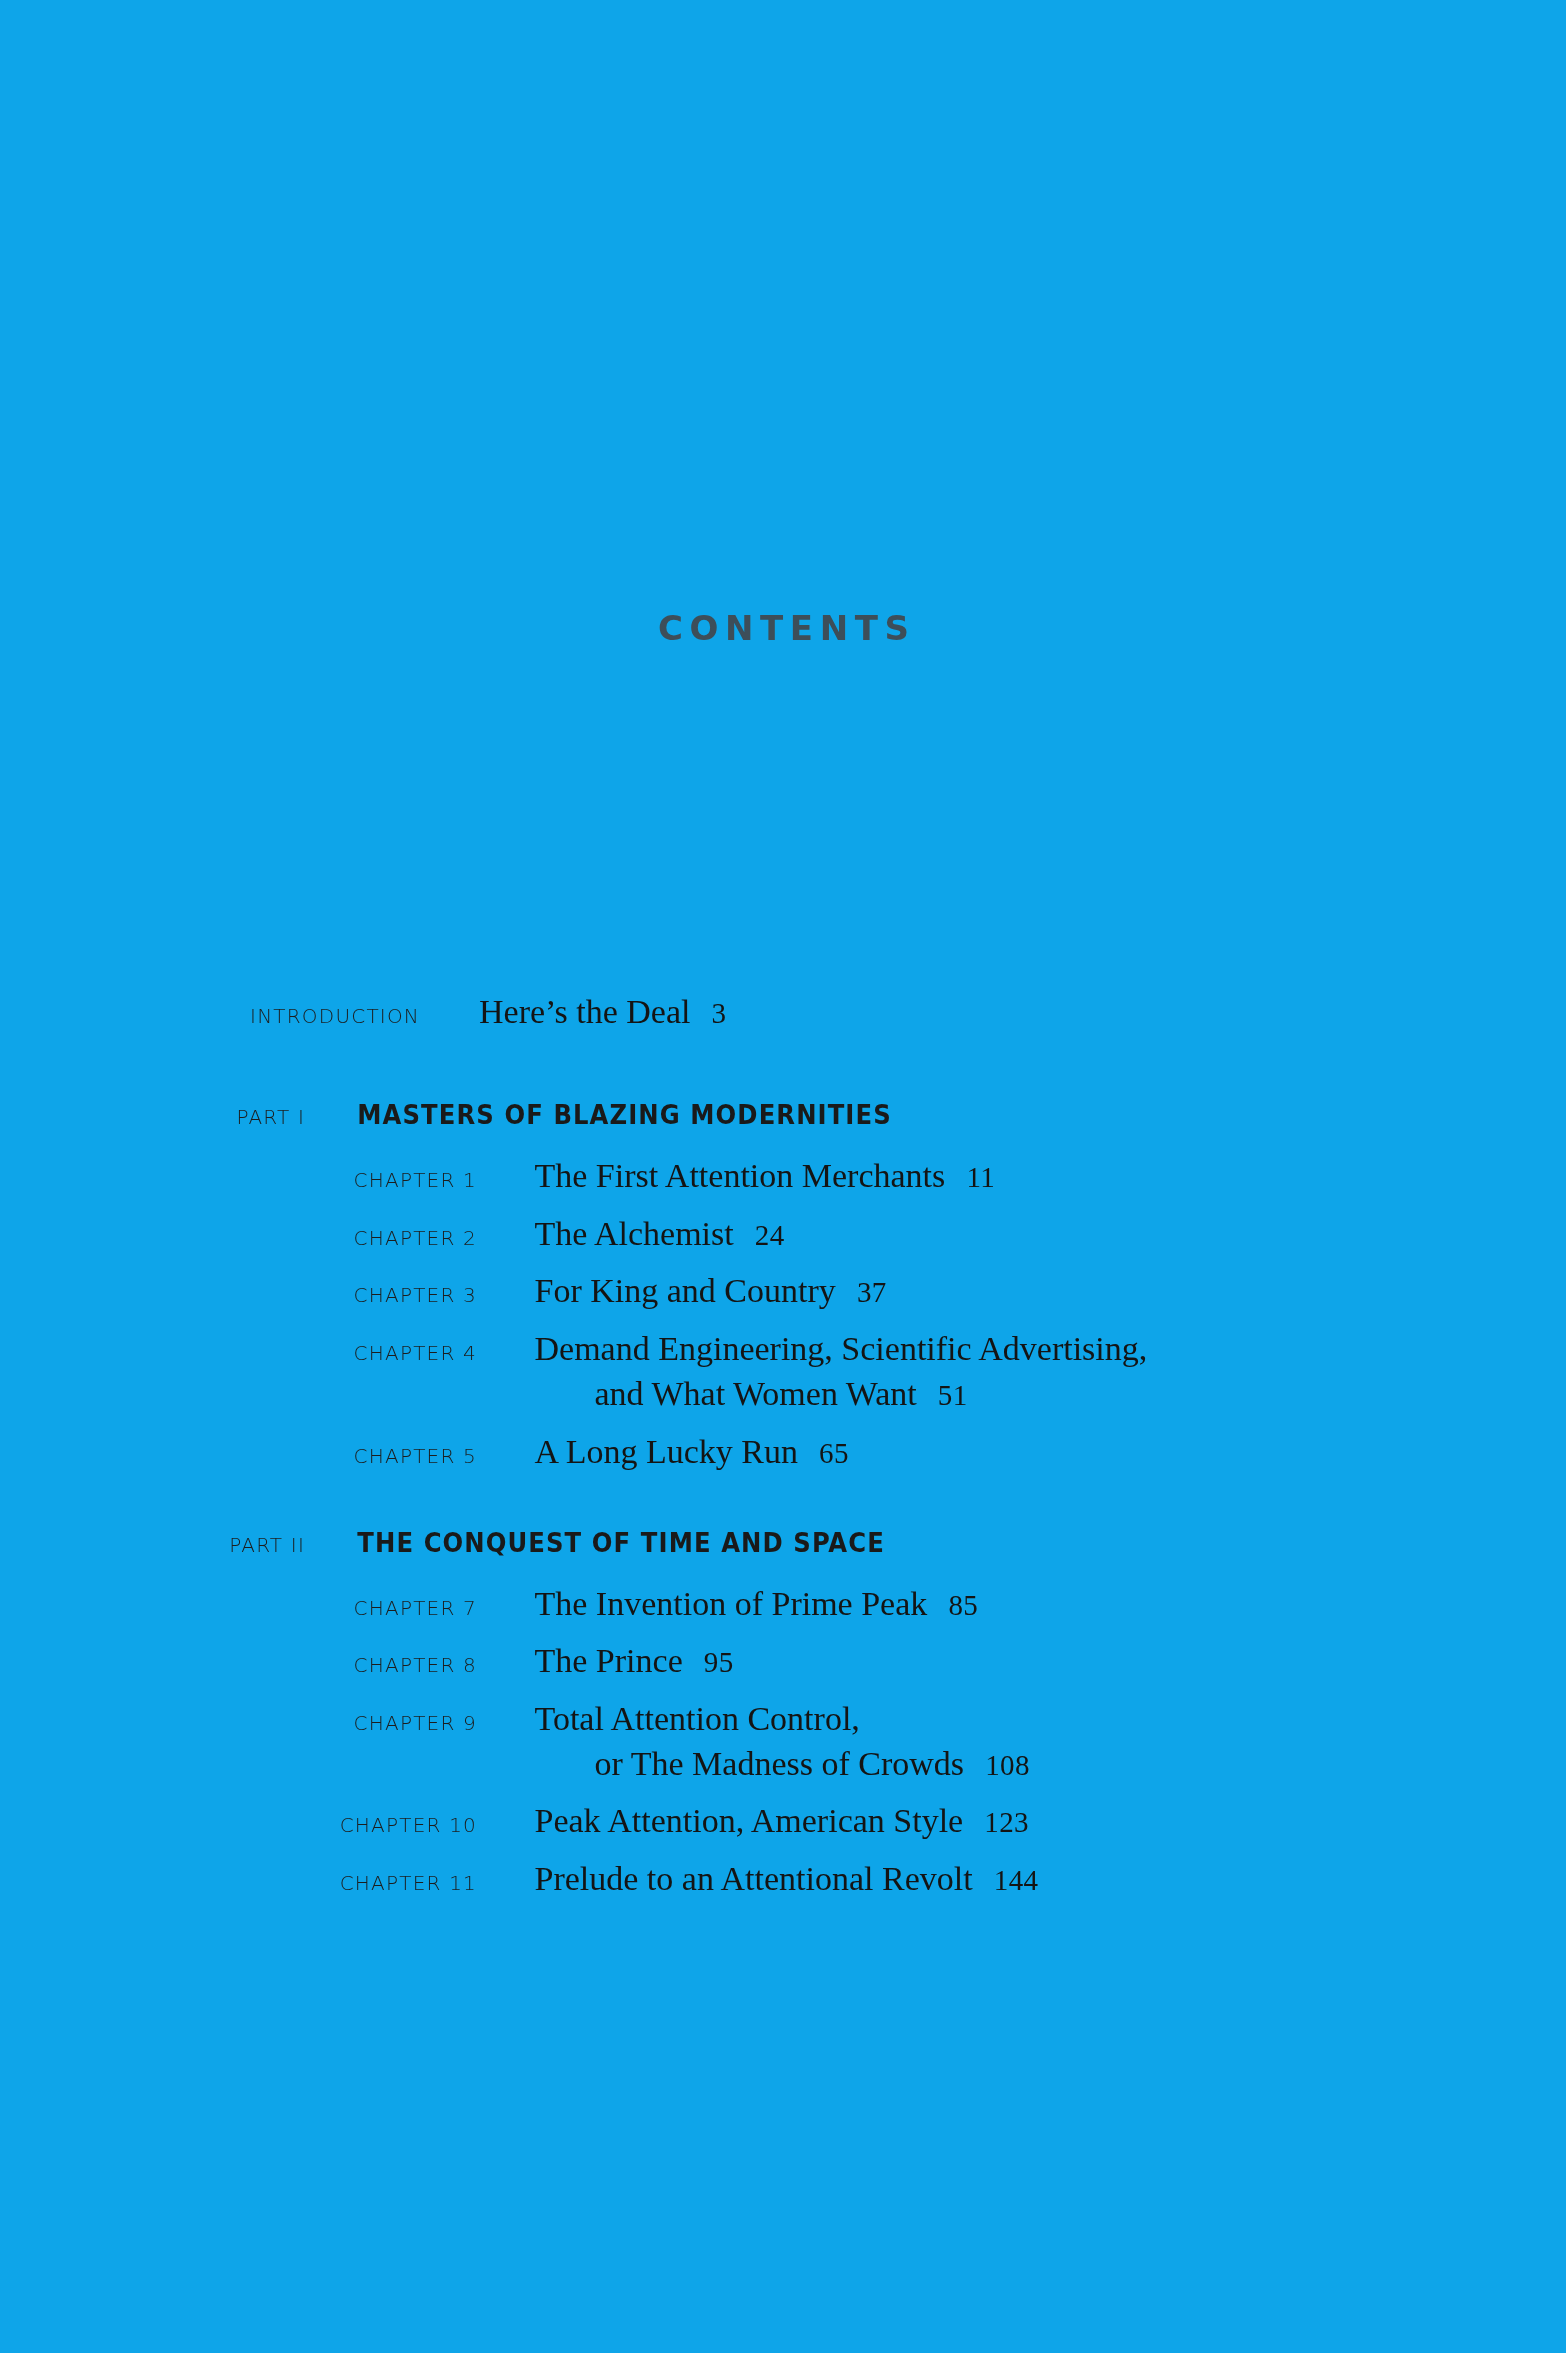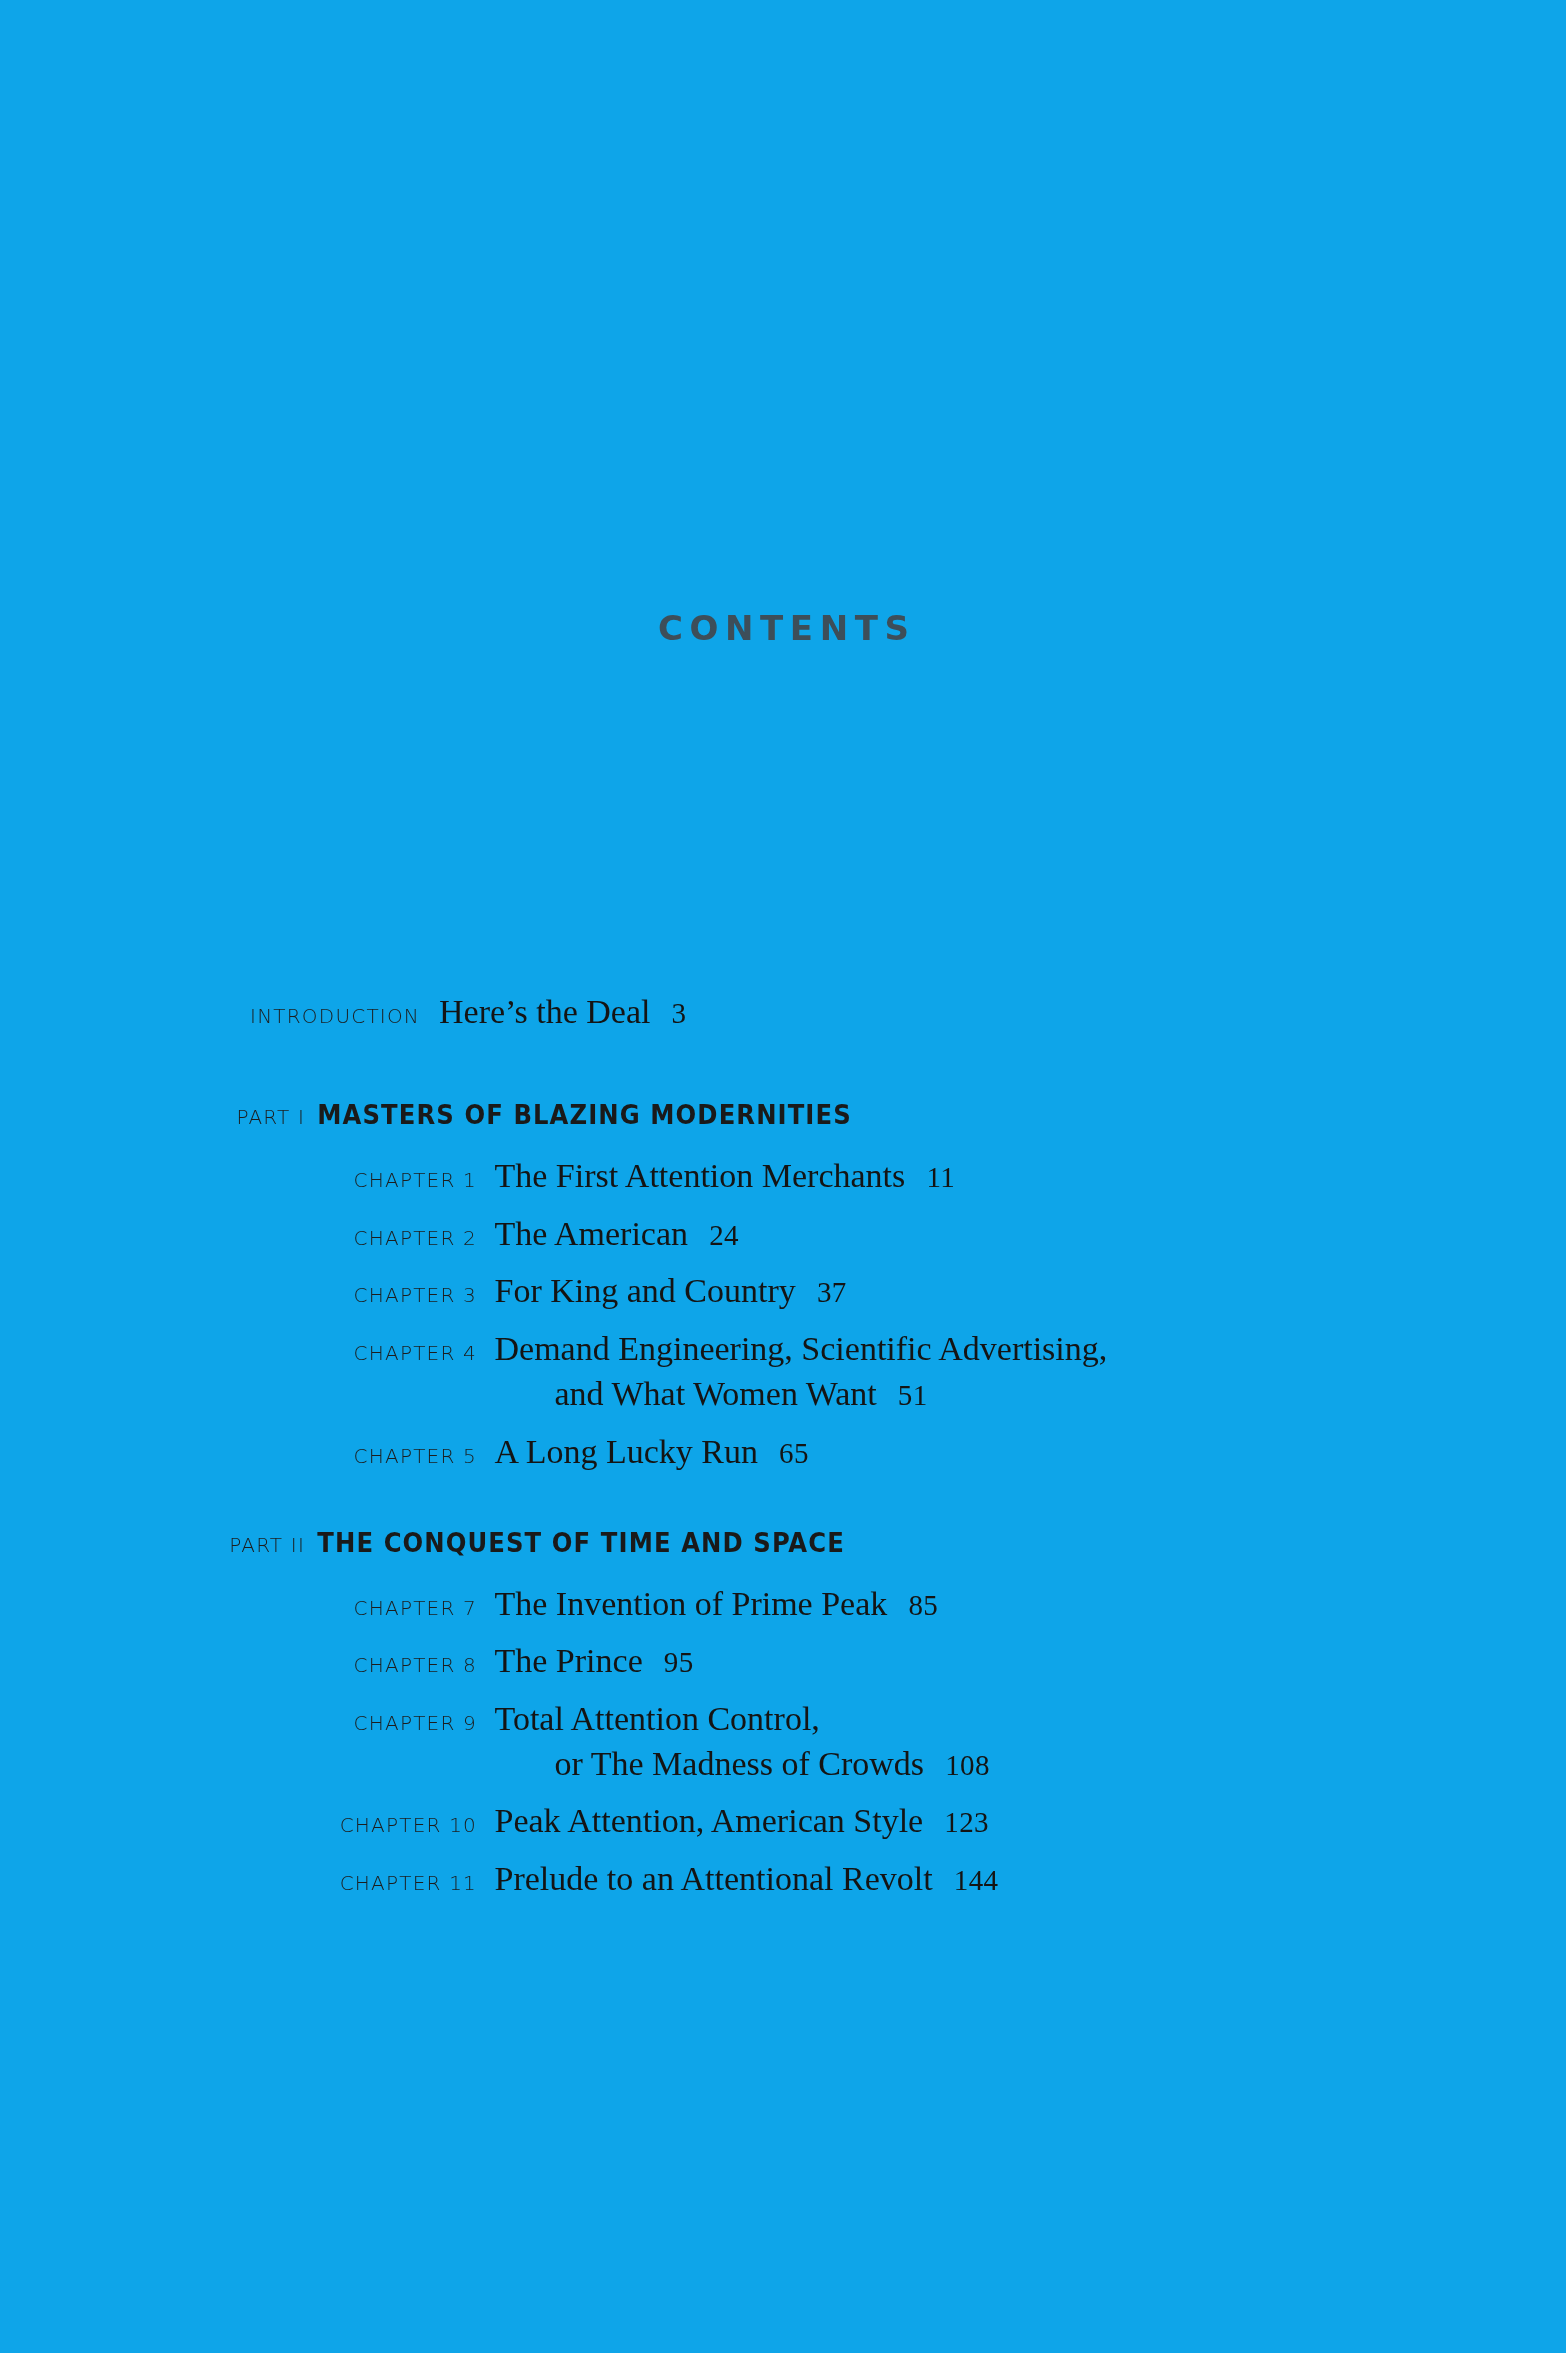--- a/index.html
+++ b/index.html
@@ -40,20 +40,21 @@
   .toc {
     position: absolute;
     top: 989px;
     left: 175px;
     width: 1225px;
   }
 
   .entry {
     display: flex;
     align-items: baseline;
+    gap: 40px;
   }
 
   
   .label {
     flex: 0 0 auto;
     text-align: right;
     font-family: "DejaVu Sans", sans-serif;
     font-weight: 300;
     font-size: 20px;
     letter-spacing: 1.2px;
@@ -144,21 +145,21 @@
           <div class="entry part-row">
             <span class="label">PART I</span>
             <span class="part-title">MASTERS OF BLAZING MODERNITIES</span>
           </div>
           <div class="entry chapter-row">
             <span class="label">CHAPTER 1</span>
             <span class="title-col"><span>The First Attention Merchants</span><span class="pg">  11</span></span>
           </div>
           <div class="entry chapter-row">
             <span class="label">CHAPTER 2</span>
-            <span class="title-col"><span>The American</span><span class="pg">  24</span></span>
+            <span class="title-col"><span>The Alchemist</span><span class="pg">  24</span></span>
           </div>
           <div class="entry chapter-row">
             <span class="label">CHAPTER 3</span>
             <span class="title-col"><span>For King and Country</span><span class="pg">  37</span></span>
           </div>
           <div class="entry chapter-row">
             <span class="label">CHAPTER 4</span>
             <span class="title-col"><span>Demand Engineering, Scientific Advertising,</span><span class="cont-line">and What Women Want<span class="pg">  51</span></span></span>
           </div>
           <div class="entry chapter-row">

